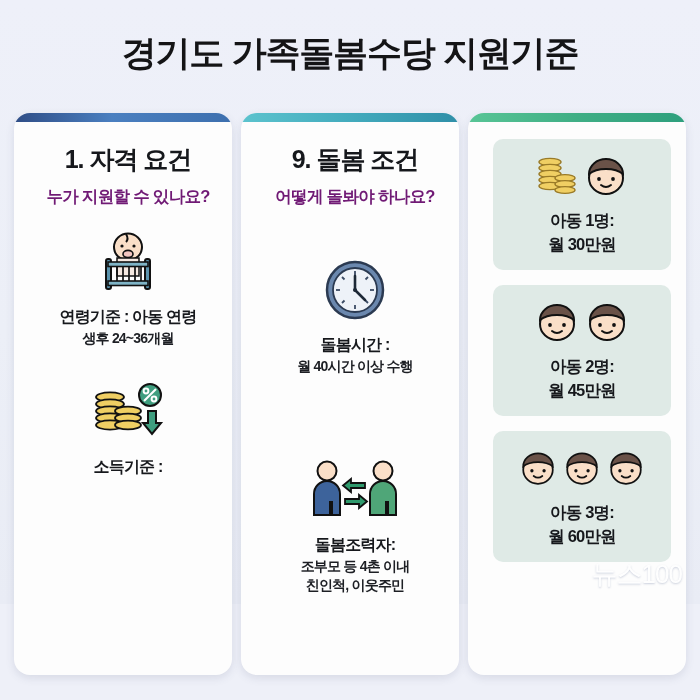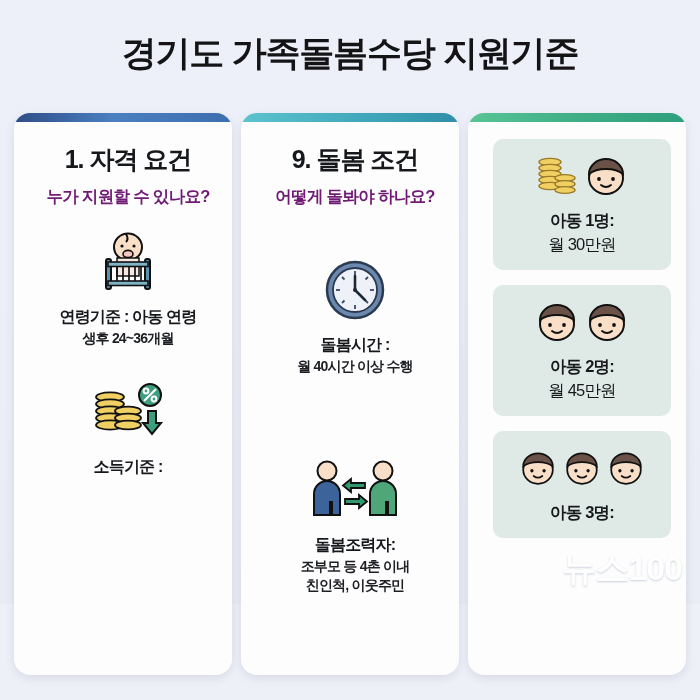--- a/index.html
+++ b/index.html
@@ -108,30 +108,30 @@
     display: flex;
     align-items: center;
     justify-content: center;
     gap: 4px;
   }
   .amount-line1 {
     font-size: 16.5px; font-weight: 800; letter-spacing: -0.8px;
     color: #16181c; margin-top: 7px;
   }
   .amount-line2 {
-    font-size: 16.5px; font-weight: 400; letter-spacing: -0.8px;
+    font-size: 16.5px; font-weight: 700; letter-spacing: -0.8px;
     color: #16181c; margin-top: 2px;
   }
 
   
   .watermark {
     position: absolute;
     right: 18px; bottom: 12px;
-    font-size: 34px;
-    font-weight: 700;
+    font-size: 26px;
+    font-weight: 400;
     letter-spacing: -1px;
     color: #ffffff;
     text-shadow: 0 1px 2px rgba(150,160,185,0.5);
     opacity: 0.96;
   }
 </style>
 </head>
 <body>
 
 <div id="page">
@@ -325,20 +325,21 @@
             </svg>
             <svg width="40" height="42" viewBox="0 0 46 46">
               <ellipse cx="23" cy="24" rx="17" ry="16" fill="#fadfc8" stroke="#111" stroke-width="2"></ellipse>
               <path d="M6 20 a17 15 0 0 1 34 0 q-6 -5 -17 -5 q-11 0 -17 5 z" fill="#6a5248" stroke="#111" stroke-width="2"></path>
               <circle cx="16" cy="25" r="1.9" fill="#111"></circle>
               <circle cx="30" cy="25" r="1.9" fill="#111"></circle>
               <path d="M18 31 q5 4 10 0" stroke="#111" stroke-width="2" fill="none" stroke-linecap="round"></path>
             </svg>
           </div>
           <div class="amount-line1">아동 3명:</div>
+          <div class="amount-line2">월 60만원</div>
         </div>
 
       </div>
     </div>
 
   </div>
 
   <div class="watermark">뉴스100</div>
 </div>
 

